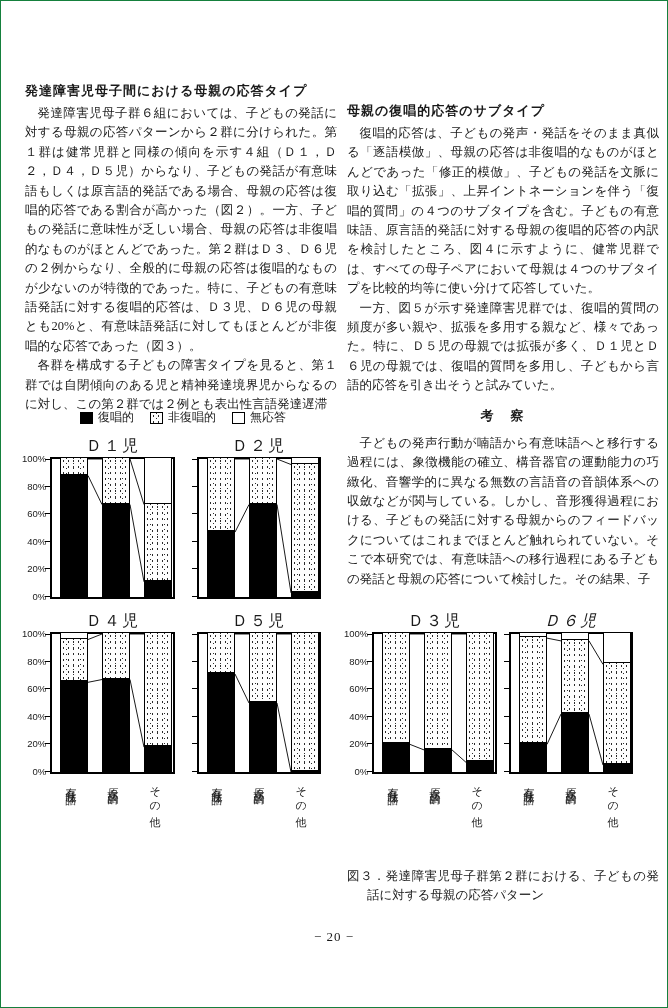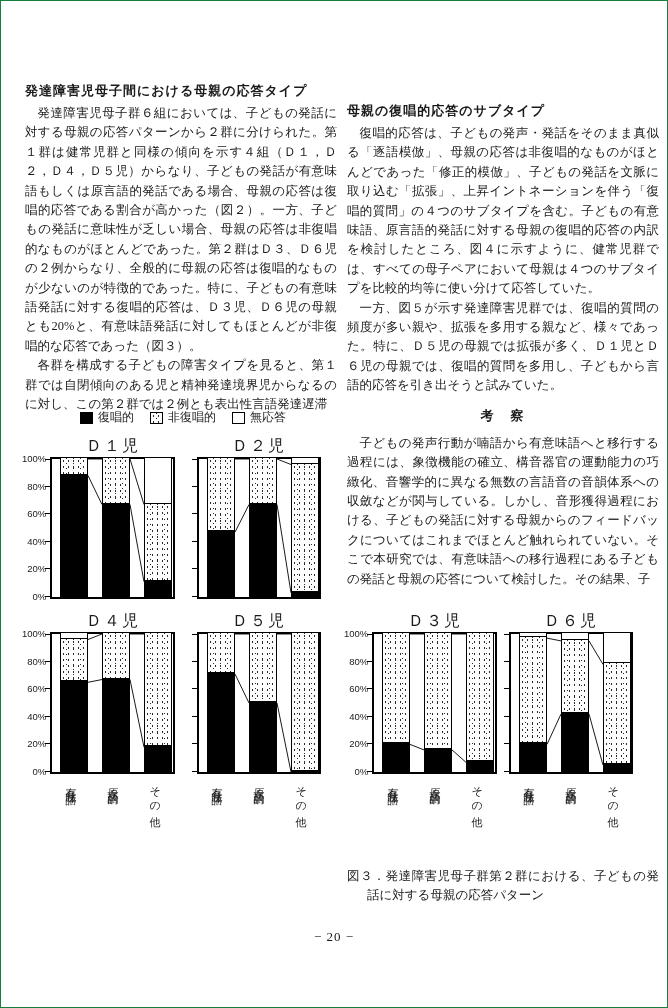--- a/index.html
+++ b/index.html
@@ -304,21 +304,21 @@
               </svg>
             </div>
           </div>
           <div class="c-xlabels" style="margin-left: 26px;">
             <span style="left: 14px;">有意味語</span>
             <span style="left: 56px;">原言語的</span>
             <span style="left: 98px;">その他</span>
           </div>
         </div>
       <div class="chart-cell">
-          <div class="c-title" style="padding-left: 0px;">Ｄ６児</div>
+          <div class="c-title" style="padding-left: 0px; font-style: italic;">Ｄ６児</div>
           <div class="c-body">
             <div class="c-plot">
               <div class="tick" style="bottom: 0px;"></div>
               <div class="tick" style="bottom: 27.6px;"></div>
               <div class="tick" style="bottom: 55.2px;"></div>
               <div class="tick" style="bottom: 82.8px;"></div>
               <div class="tick" style="bottom: 110.4px;"></div>
               <div class="tick" style="bottom: 137px;"></div>
               <div class="c-bar" style="left: 8px;">
                 <div class="seg seg0" style="bottom: 0px; height: 27.6px;"></div>

